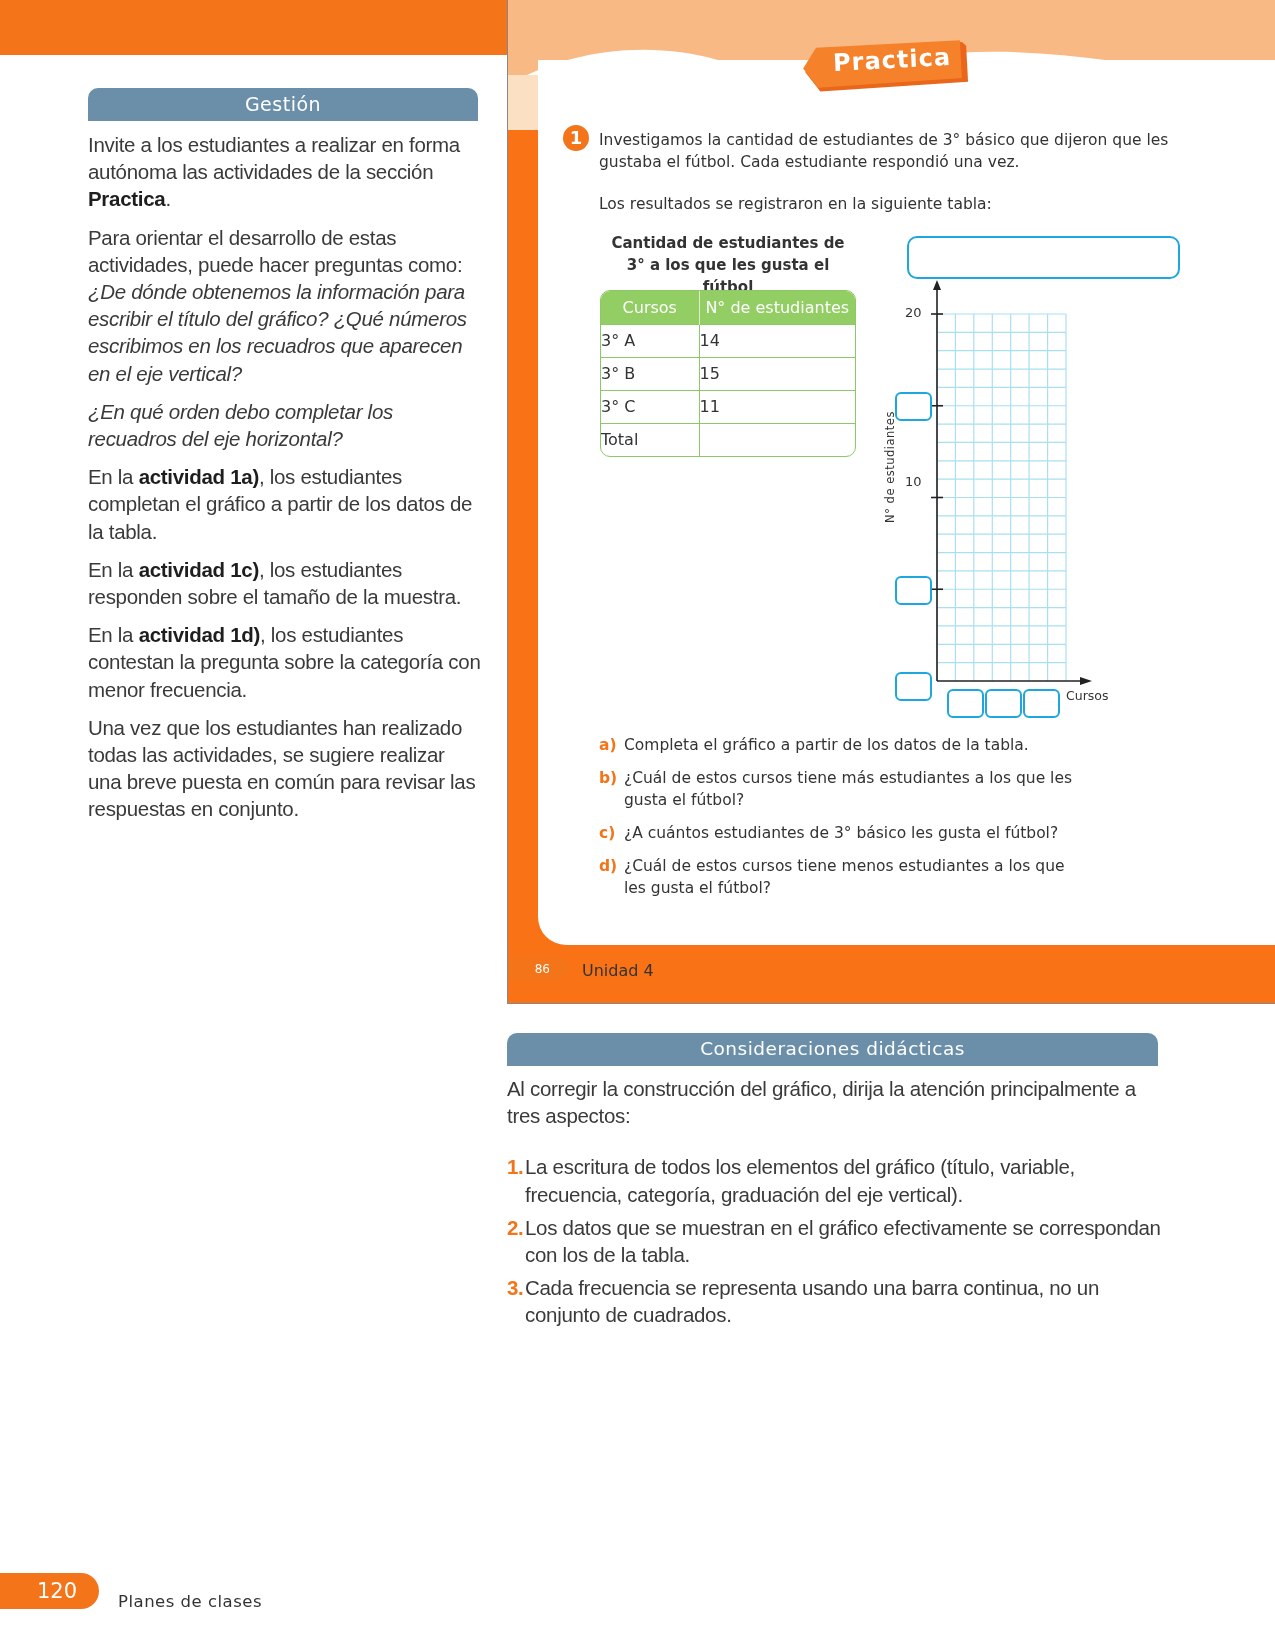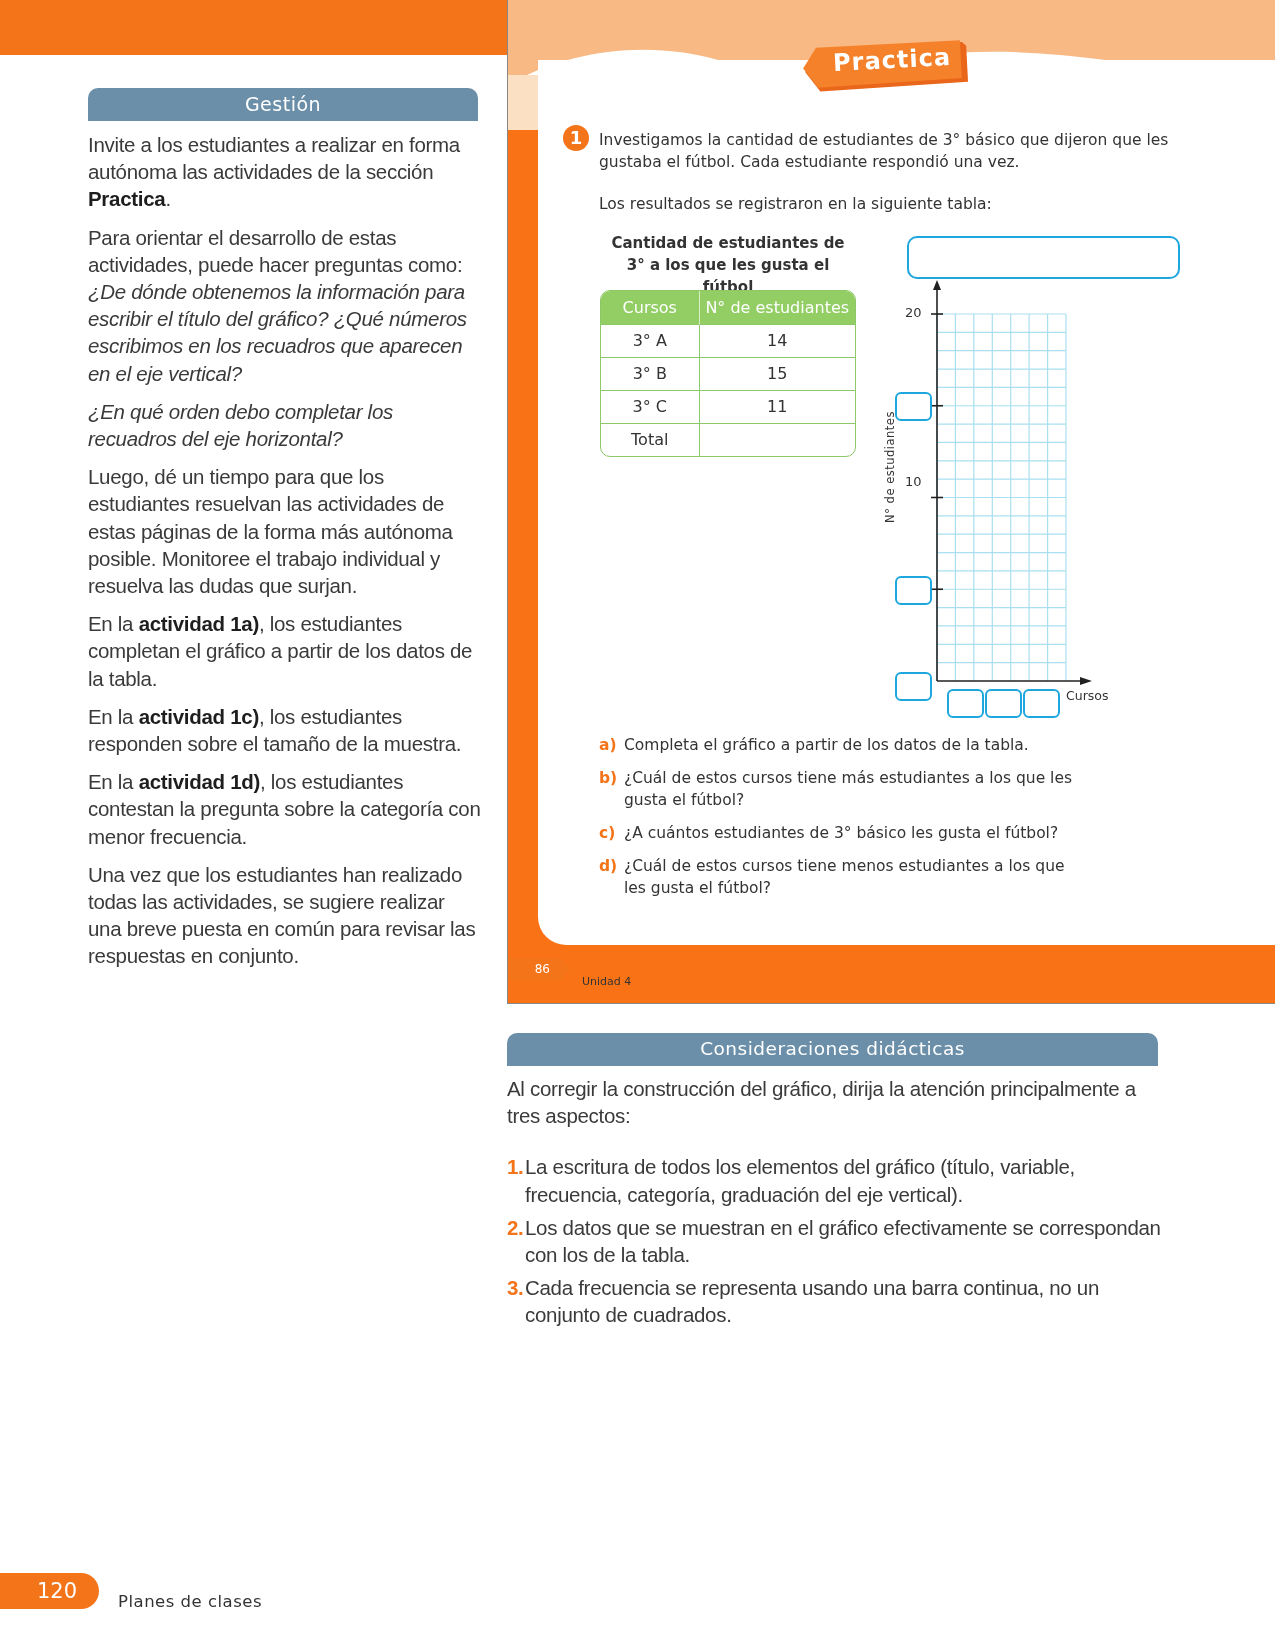--- a/index.html
+++ b/index.html
@@ -20,31 +20,31 @@
   .page-top { position: absolute; left: 0; top: 0; width: 768px; height: 130px; }
   .page-white { position: absolute; left: 30px; top: 60px; width: 740px; height: 885px; background: #fff; border-radius: 0 0 0 28px; }
   .q-badge { left: 563px; top: 125px; width: 26px; height: 26px; border-radius: 50%; background: #f37419; color: #fff; font-size: 18px; text-align: center; line-height: 26px; font-weight: bold; }
   .kid-text { font-family: "DejaVu Sans", sans-serif; font-size: 15.5px; color: #333; line-height: 22px; }
   .q-intro { left: 599px; top: 129px; width: 580px; }
   .q-intro2 { left: 599px; top: 193px; }
   .table-title { left: 600px; top: 232px; width: 256px; text-align: center; font-size: 15px; font-weight: bold; line-height: 22px; color: #333; }
   .data-table { left: 600px; top: 290px; width: 256px; border: 1.5px solid #8cc866; border-radius: 10px; overflow: hidden; border-collapse: separate; }
   .data-table table { width: 100%; border-collapse: collapse; font-size: 16px; }
   .data-table th { background: #92ce63; color: #fff; font-weight: normal; height: 33px; font-size: 16px; }
-  .data-table td { height: 33px; text-align: center; border-top: 1.5px solid #8cc866; color: #333; }
+  .data-table td { height: 33px; text-align: left; border-top: 1.5px solid #8cc866; color: #333; }
   .data-table th:first-child, .data-table td:first-child { width: 98px; border-right: 1.5px solid #8cc866; }
   .data-table th:first-child { border-right: 1.5px solid #d8efc6; }
   .blue-box { position: absolute; border: 2px solid #1ea7de; border-radius: 6px; background: #fff; }
   .title-box { left: 907px; top: 236px; width: 273px; height: 43px; border-radius: 10px; }
   .y-label { left: 820px; top: 460px; width: 140px; text-align: center; transform: rotate(-90deg); font-size: 11.5px; color: #333; transform-origin: center; letter-spacing: 0.5px; }
   .questions { left: 599px; top: 734px; width: 560px; }
   .questions .qi { position: relative; padding-left: 25px; margin-bottom: 11px; }
   .questions .qi .ql { position: absolute; left: 0; top: 0; color: #f37419; font-weight: bold; }
   .unit-tag { position: absolute; left: 0; top: 958px; width: 62px; height: 22px; background: #f37419; clip-path: polygon(0 0, 52px 0, 62px 50%, 52px 100%, 0 100%); color: #fff; font-size: 12px; line-height: 22px; text-align: right; padding-right: 20px; }
-  .unit-label { position: absolute; left: 74px; top: 961px; font-size: 11px; color: #333; margin-top: 14px; }
+  .unit-label { position: absolute; left: 74px; top: 961px; font-size: 16px; color: #333; }
 
   
   .cons-header { left: 507px; top: 1033px; width: 651px; height: 33px; font-size: 18.5px; }
   .cons-text { left: 507px; top: 1075px; width: 660px; font-family: "Liberation Sans", sans-serif; font-size: 20.5px; line-height: 27.2px; color: #3a3a3a; letter-spacing: -0.3px; }
   .cons-text p { margin-bottom: 24px; }
   .cons-list .li { position: relative; padding-left: 18px; margin-bottom: 6px; }
   .cons-list .num { position: absolute; left: 0; top: 0; color: #f37419; font-weight: bold; }
 
   
   .footer-tag { left: 0; top: 1573px; width: 99px; height: 36px; background: #f37419; border-radius: 0 18px 18px 0; color: #fff; font-size: 21px; line-height: 36px; text-align: right; padding-right: 22px; }
@@ -53,21 +53,20 @@
 </head>
 <body>
 
 <div class="abs top-bar"></div>
 <div class="abs section-header gestion-header">Gestión</div>
 
 <div class="abs left-text">
   <p><span>Invite a los estudiantes a realizar en forma autónoma las actividades de la sección </span><b>Practica</b><span>.</span></p>
   <p><span>Para orientar el desarrollo de estas actividades, puede hacer preguntas como: </span><i>¿De dónde obtenemos la información para escribir el título del gráfico? ¿Qué números escribimos en los recuadros que aparecen en el eje vertical?</i></p>
   <p><i>¿En qué orden debo completar los recuadros del eje horizontal?</i></p>
-  <p>Luego, dé un tiempo para que los estudiantes resuelvan las actividades de estas páginas de la forma más autónoma posible. Monitoree el trabajo individual y resuelva las dudas que surjan.</p>
   <p><span>En la </span><b>actividad 1a)</b><span>, los estudiantes completan el gráfico a partir de los datos de la tabla.</span></p>
   <p><span>En la </span><b>actividad 1c)</b><span>, los estudiantes responden sobre el tamaño de la muestra.</span></p>
   <p><span>En la </span><b>actividad 1d)</b><span>, los estudiantes contestan la pregunta sobre la categoría con menor frecuencia.</span></p>
   <p>Una vez que los estudiantes han realizado todas las actividades, se sugiere realizar una breve puesta en común para revisar las respuestas en conjunto.</p>
 </div>
 
 <div class="abs page">
   <svg class="page-top" width="768" height="130">
     <rect x="0" y="0" width="768" height="130" fill="#f9b984"></rect>
     <path d="M0,85 C60,50 140,40 210,60 C280,80 340,70 420,55 C520,45 600,60 700,75 C730,80 750,82 768,82 L768,130 L0,130 Z" fill="#ffffff"></path>

